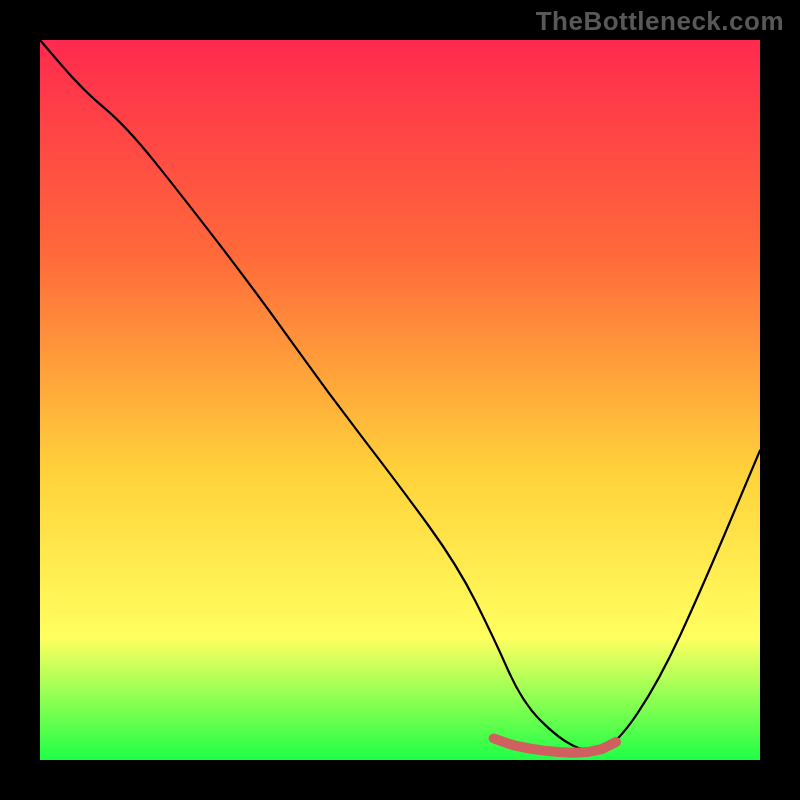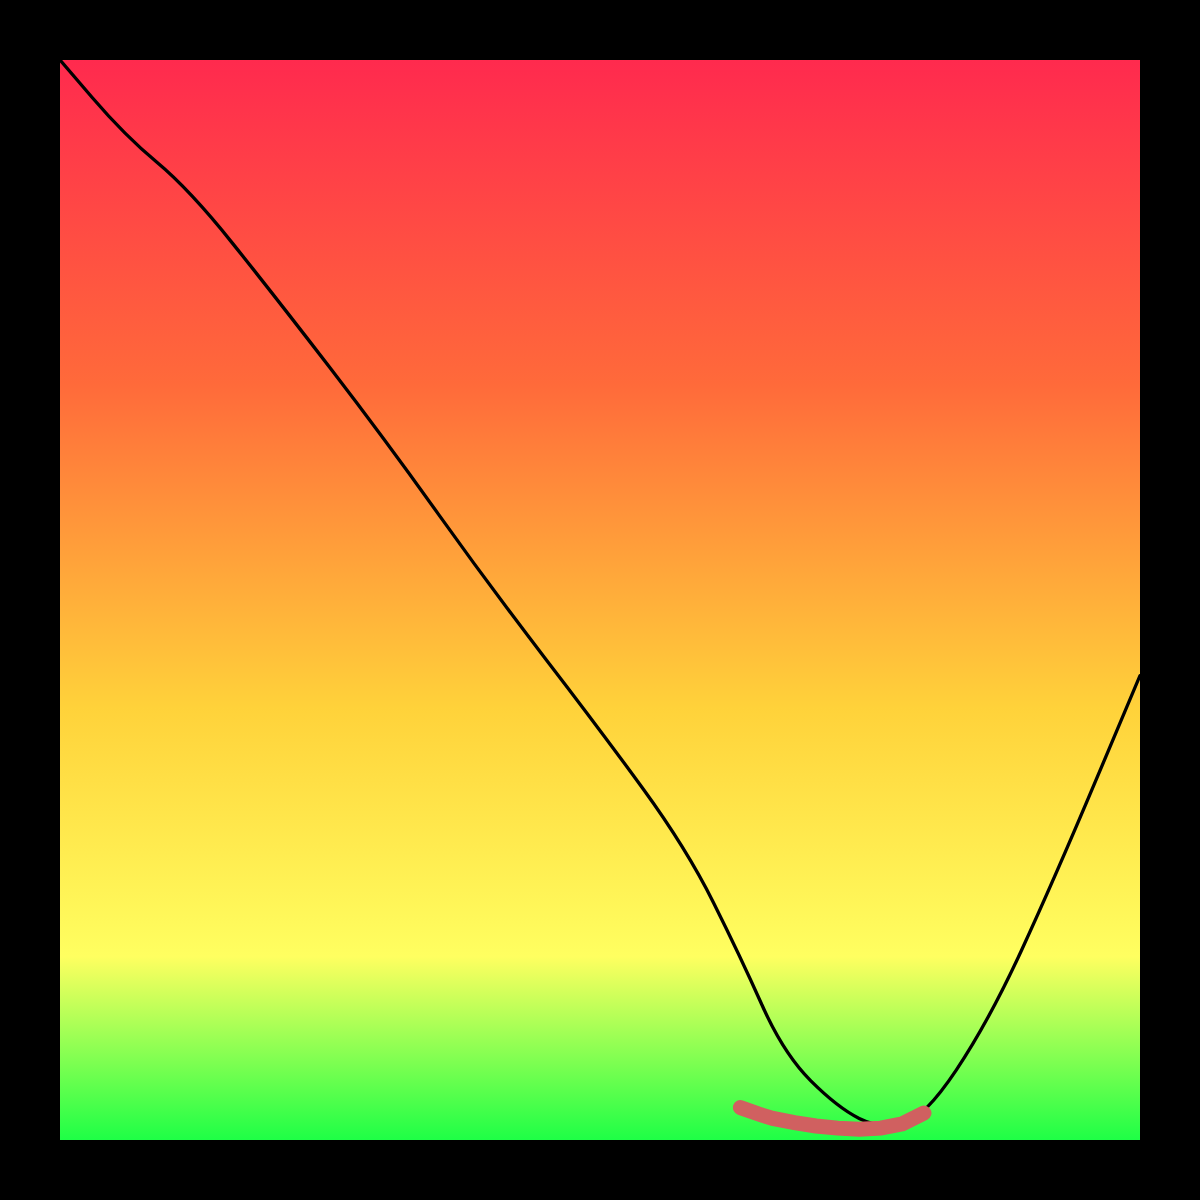--- a/index.html
+++ b/index.html
@@ -38,20 +38,21 @@
   svg {
     display: block;
     width: 720px;
     height: 720px;
   }
 </style>
 </head>
 <body>
 
 <div class="frame">
+  <div class="watermark">TheBottleneck.com</div>
 
   <div class="plot-wrap">
     <svg viewBox="0 0 720 720" preserveAspectRatio="none">
       <defs>
         <linearGradient id="bg-grad" x1="0" y1="0" x2="0" y2="1">
           <stop id="g0" offset="0%" stop-color="#ff2a4e"></stop>
           <stop id="g1" offset="30%" stop-color="#ff6a3a"></stop>
           <stop id="g2" offset="60%" stop-color="#ffd23a"></stop>
           <stop id="g3" offset="83%" stop-color="#ffff60"></stop>
           <stop id="g4" offset="100%" stop-color="#1eff46"></stop>

